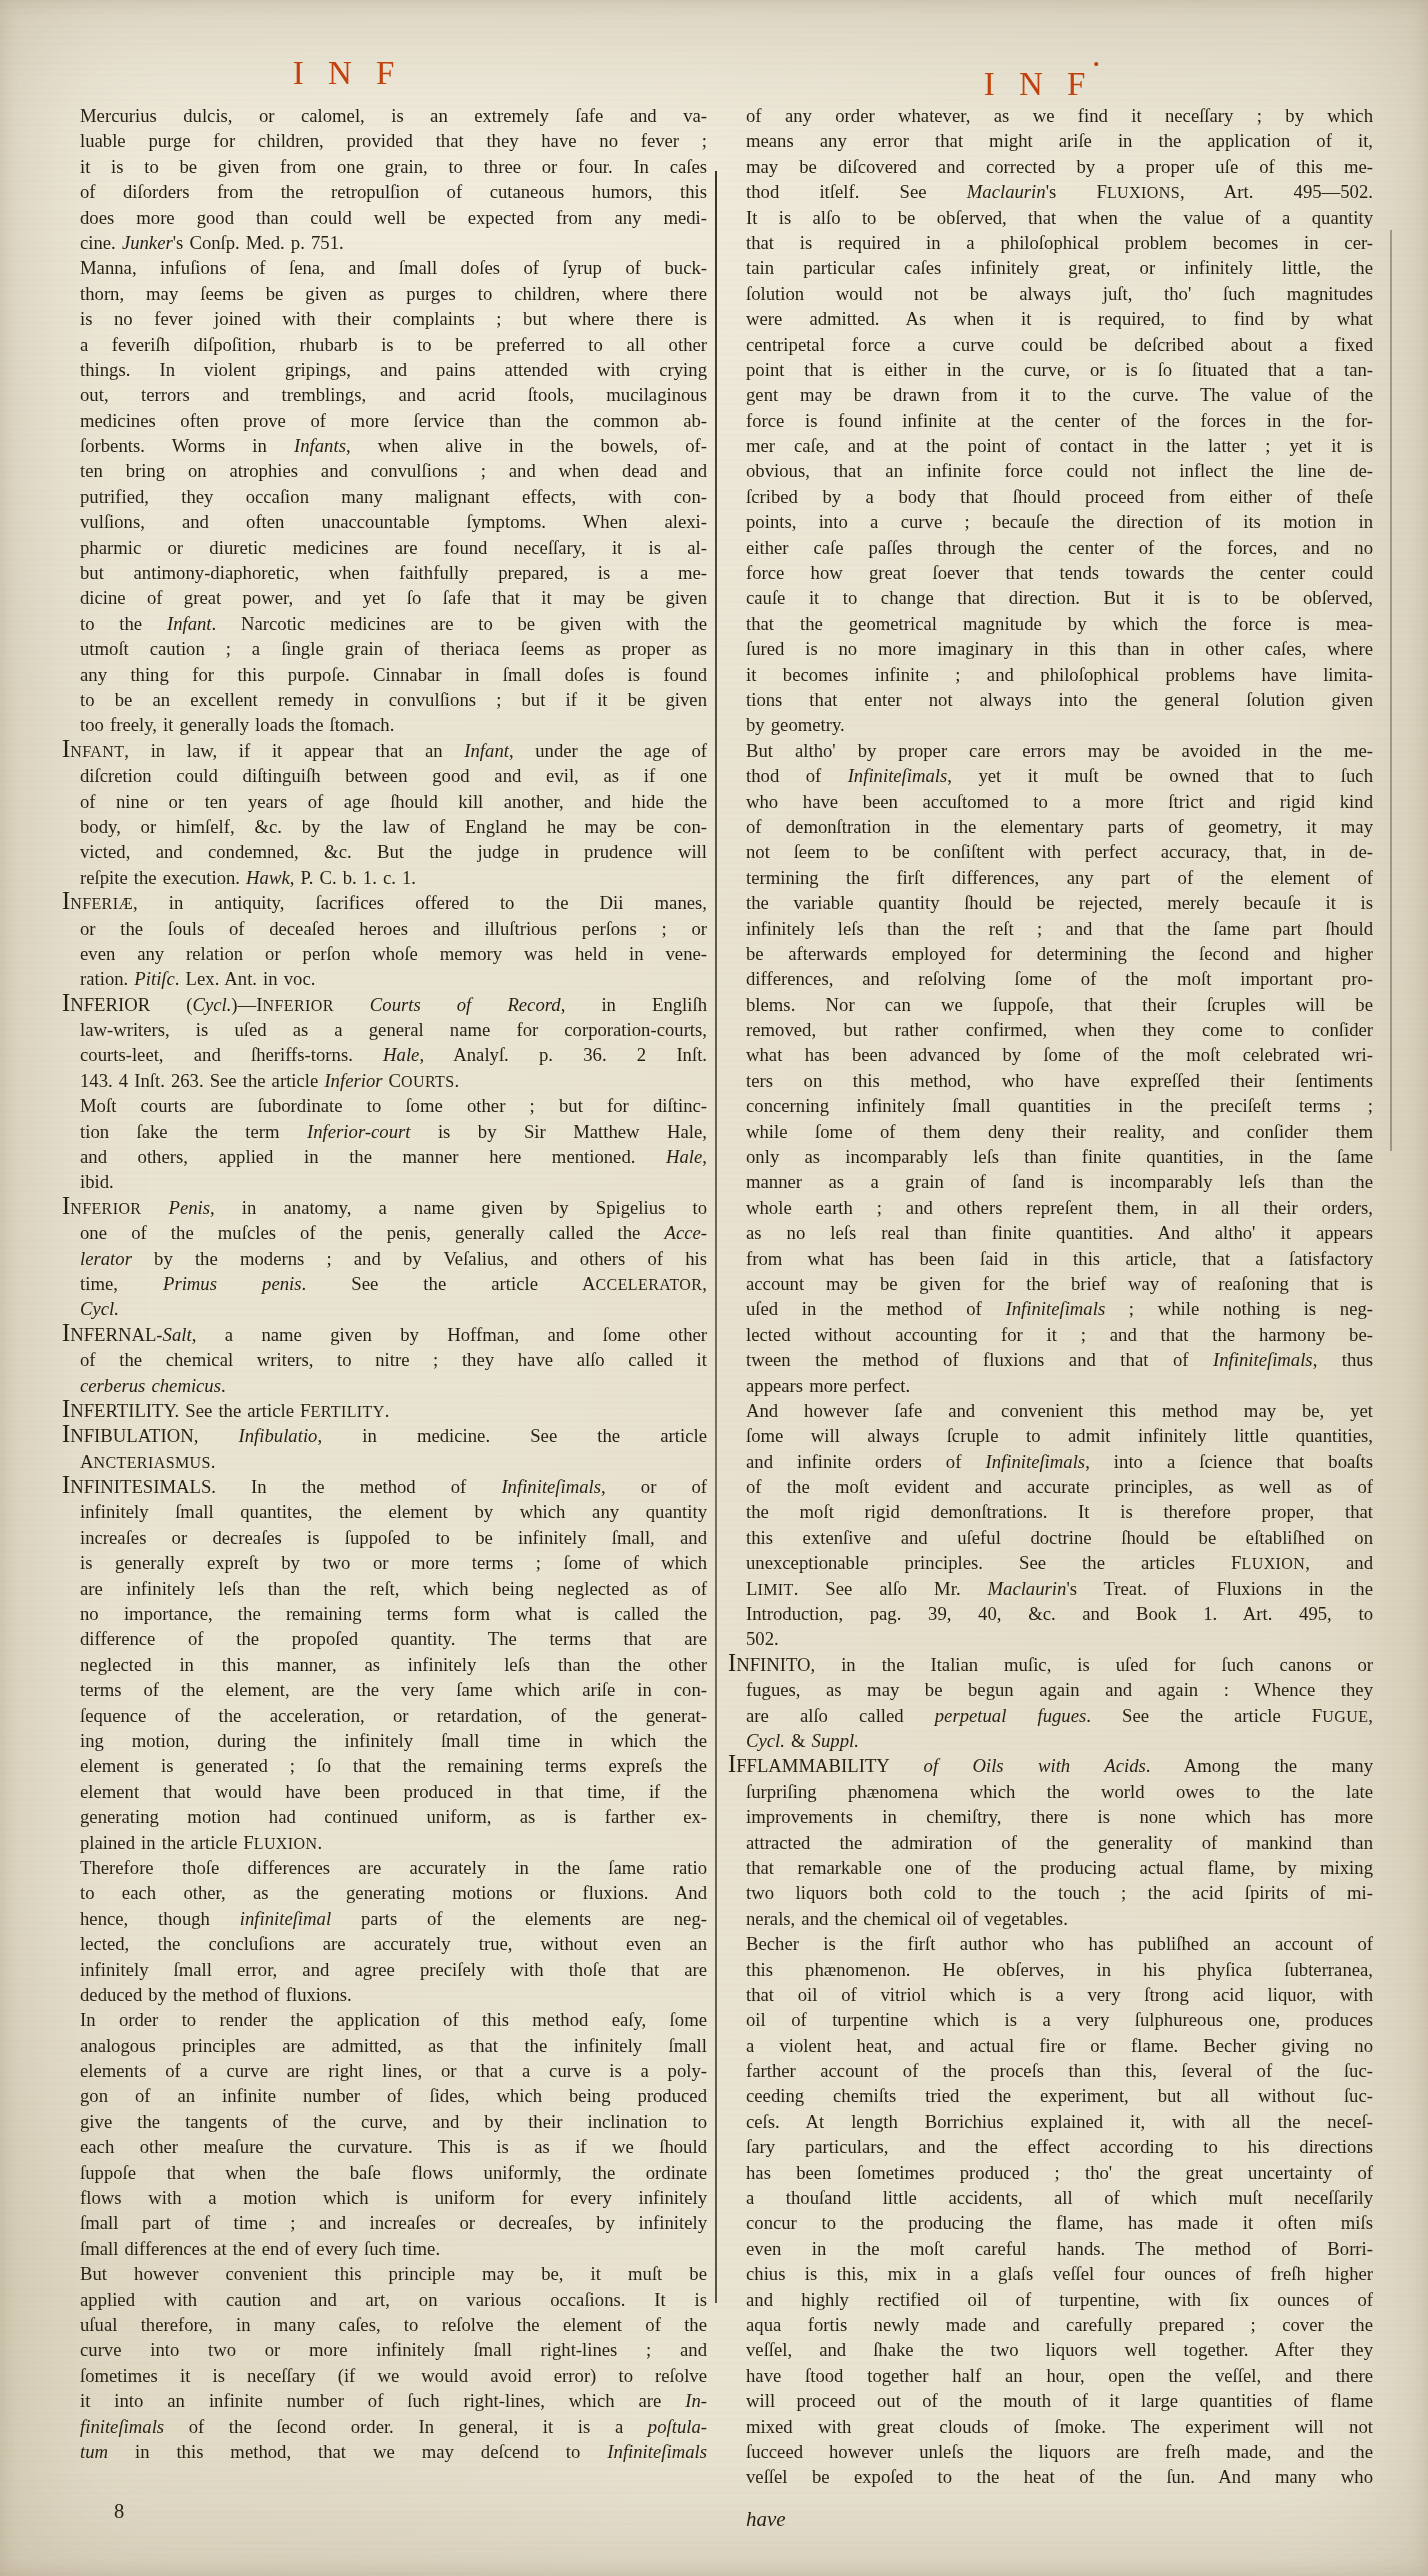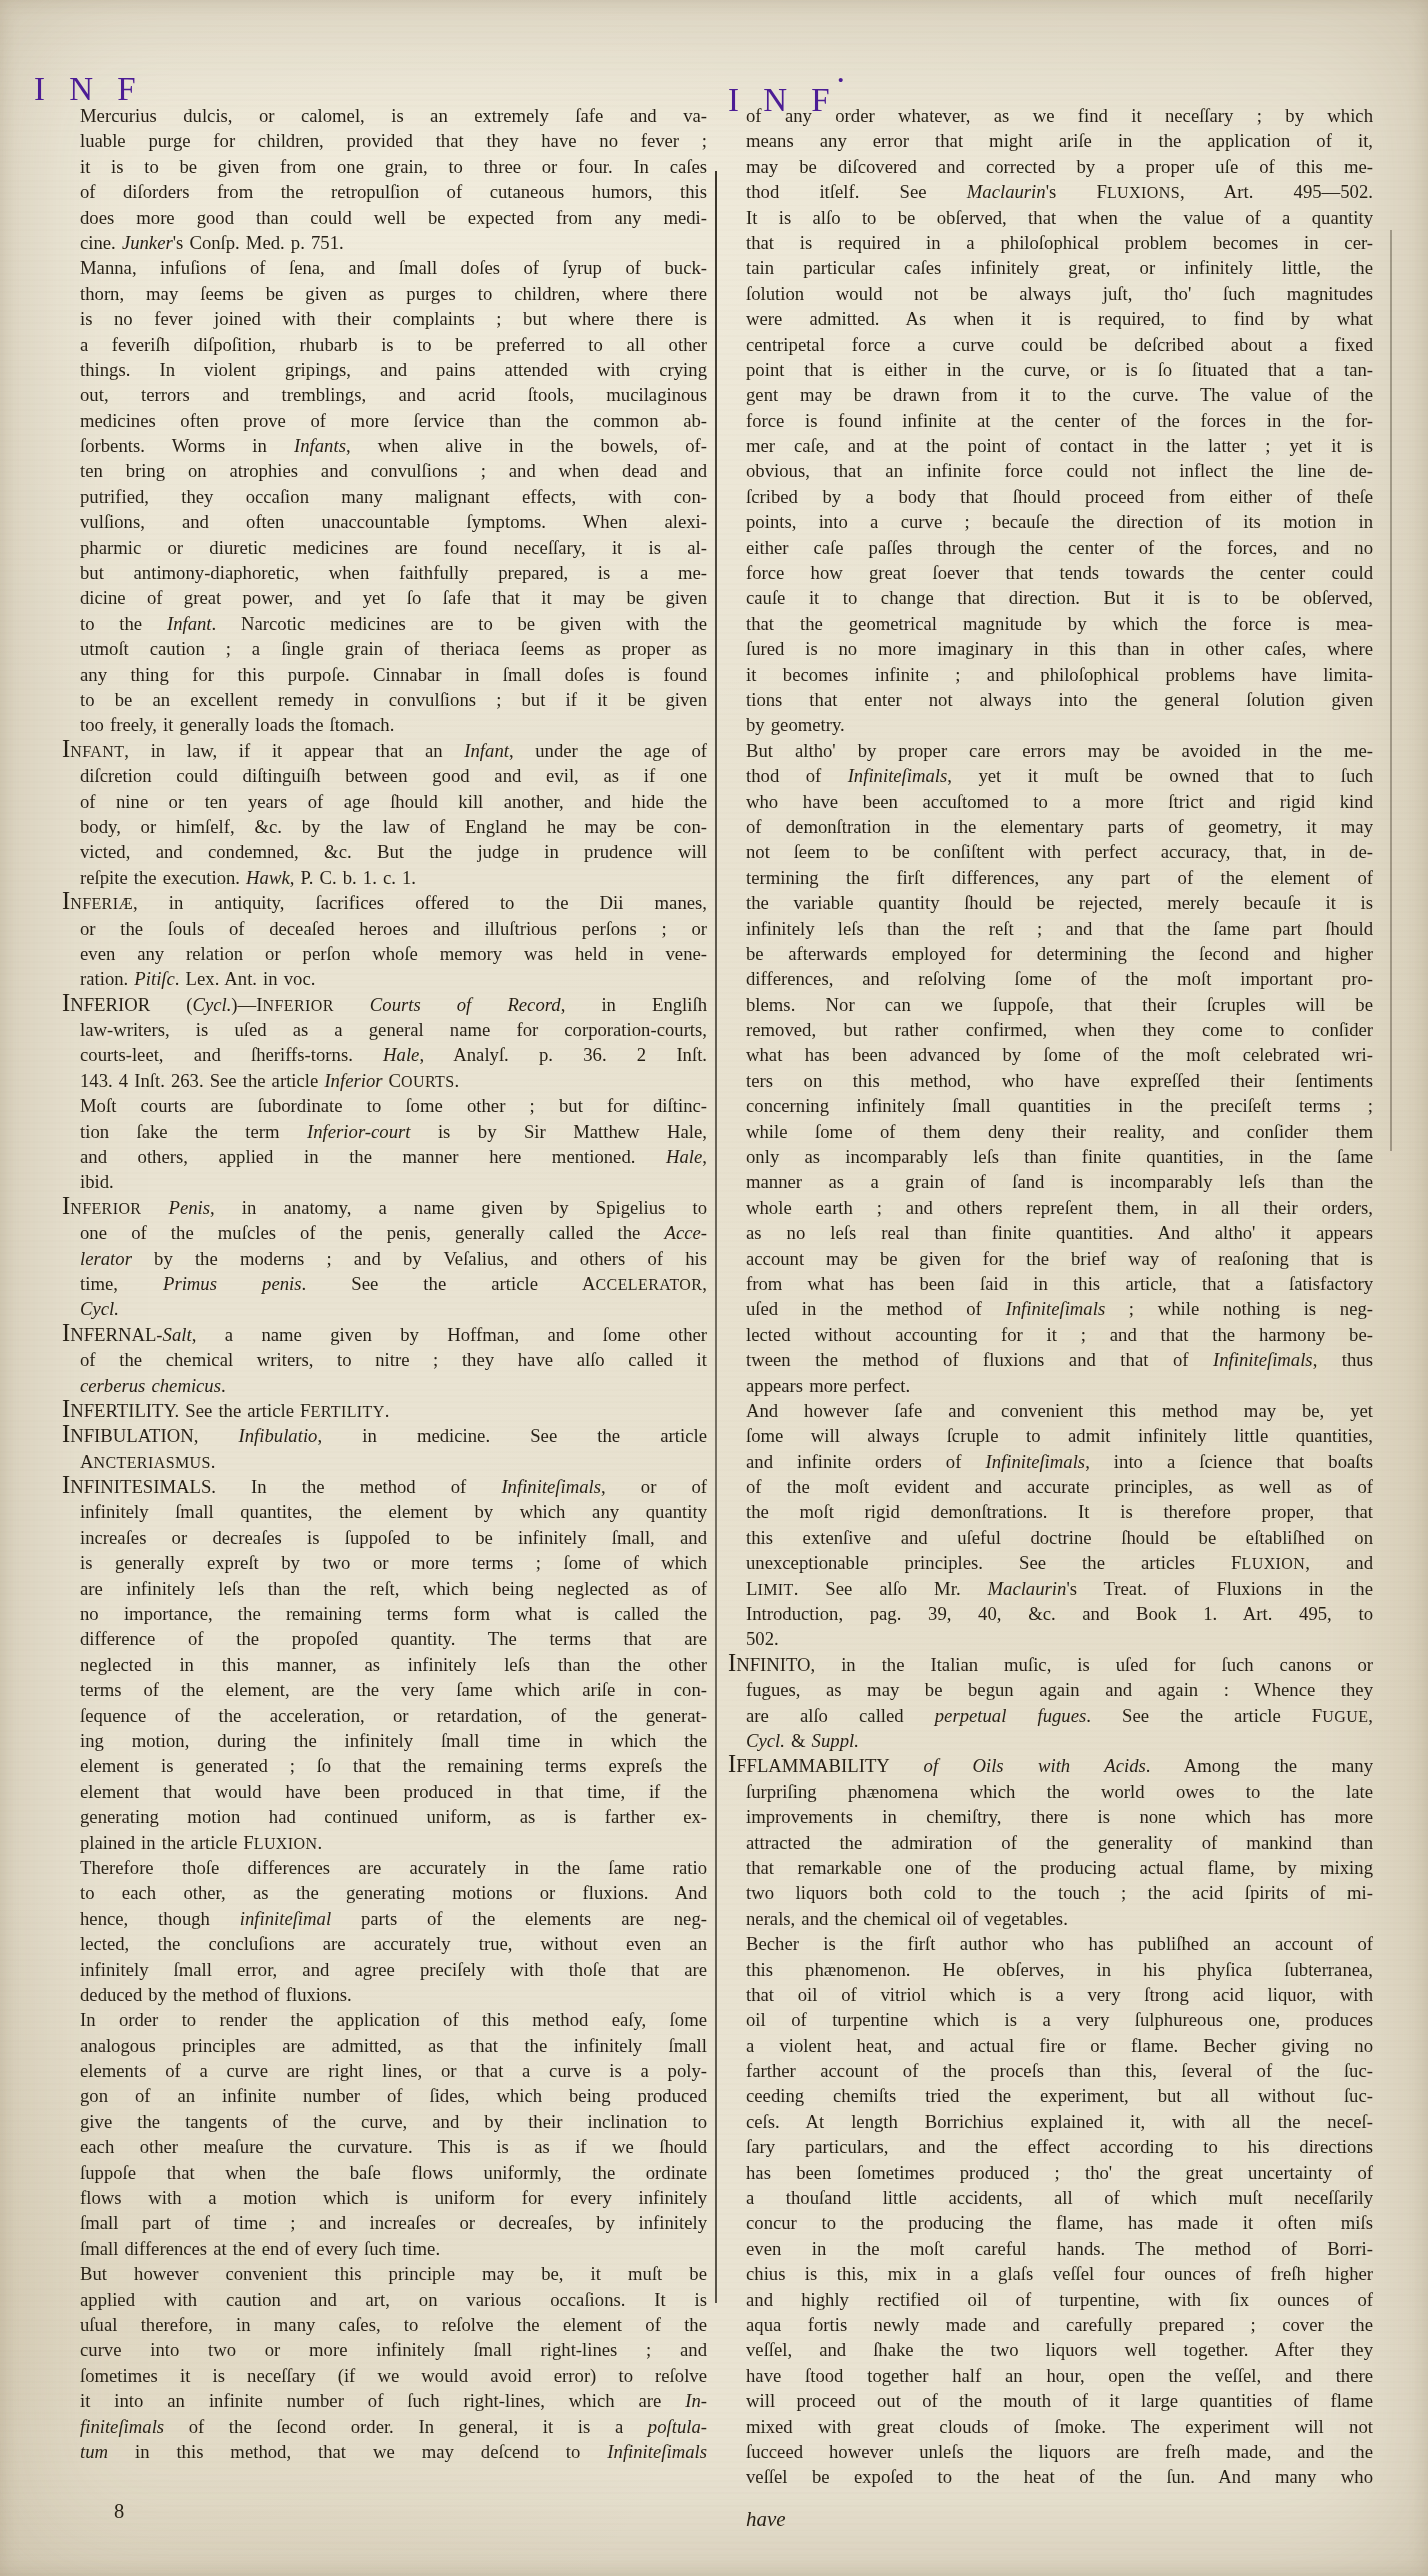--- a/index.html
+++ b/index.html
@@ -15,22 +15,22 @@
       radial-gradient(1246px 801px at 30% 8%, rgba(255,252,240,0.35), transparent 70%),
       radial-gradient(1068px 1424px at 85% 55%, rgba(190,170,125,0.12), transparent 70%),
       radial-gradient(801px 623px at 10% 90%, rgba(170,150,105,0.14), transparent 70%);
     box-shadow: inset 0 0 142px rgba(110,90,55,0.28), inset 0 0 19.6px rgba(110,90,55,0.18);
   }
   .grain{
     position:absolute;inset:0;pointer-events:none;opacity:.5;
     background:repeating-linear-gradient(180deg, rgba(120,100,60,0.035) 0 1.8px, transparent 1.8px 6.2px);
   }
   .hdr{
-    position:absolute;top:71px;width:627px;text-align:left;
-    font-size:33px;letter-spacing:8px;color:#4c1d95;
+    position:absolute;top:55px;width:627px;text-align:center;
+    font-size:33px;letter-spacing:8px;color:#c2410c;
   }
   .hdr .mark{font-size:17px;vertical-align:25px;letter-spacing:0;}
   .col{
     position:absolute;top:103px;width:627px;
     font-size:18.7px;line-height:25.4px;text-align:justify;
   }
   .ln{height:25.4px;text-align-last:justify;word-spacing:1.4px;}
   .ln.nj{text-align-last:auto;}
   .ln.entry{text-indent:-18px;}
   .init{font-size:24.5px;line-height:0;}
@@ -197,22 +197,22 @@
     <div class="ln">blems.  Nor can we ſuppoſe, that their ſcruples will be</div>
     <div class="ln">removed, but rather confirmed, when they come to conſider</div>
     <div class="ln">what has been advanced by ſome of the moſt celebrated wri-</div>
     <div class="ln">ters on this method, who have expreſſed their ſentiments</div>
     <div class="ln">concerning infinitely ſmall quantities in the preciſeſt terms ;</div>
     <div class="ln">while ſome of them deny their reality, and conſider them</div>
     <div class="ln">only as incomparably leſs than finite quantities, in the ſame</div>
     <div class="ln">manner as a grain of ſand is incomparably leſs than the</div>
     <div class="ln">whole earth ; and others repreſent them, in all their orders,</div>
     <div class="ln">as no leſs real than finite quantities.  And altho' it appears</div>
+    <div class="ln">from what has been ſaid in this article, that a ſatisfactory</div>
     <div class="ln">account may be given for the brief way of reaſoning that is</div>
-    <div class="ln">from what has been ſaid in this article, that a ſatisfactory</div>
     <div class="ln">uſed in the method of <i>Infiniteſimals</i> ; while nothing is neg-</div>
     <div class="ln">lected without accounting for it ; and that the harmony be-</div>
     <div class="ln">tween the method of fluxions and that of <i>Infiniteſimals</i>, thus</div>
     <div class="ln nj">appears more perfect.</div>
     <div class="ln">And however ſafe and convenient this method may be, yet</div>
     <div class="ln">ſome will always ſcruple to admit infinitely little quantities,</div>
     <div class="ln">and infinite orders of <i>Infiniteſimals</i>, into a ſcience that boaſts</div>
     <div class="ln">of the moſt evident and accurate principles, as well as of</div>
     <div class="ln">the moſt rigid demonſtrations.  It is therefore proper, that</div>
     <div class="ln">this extenſive and uſeful doctrine ſhould be eſtabliſhed on</div>

